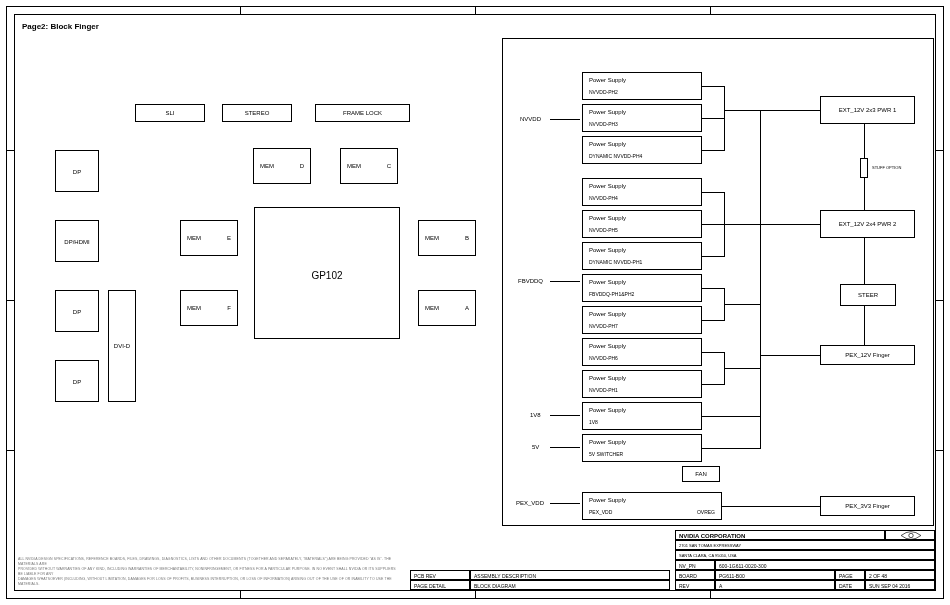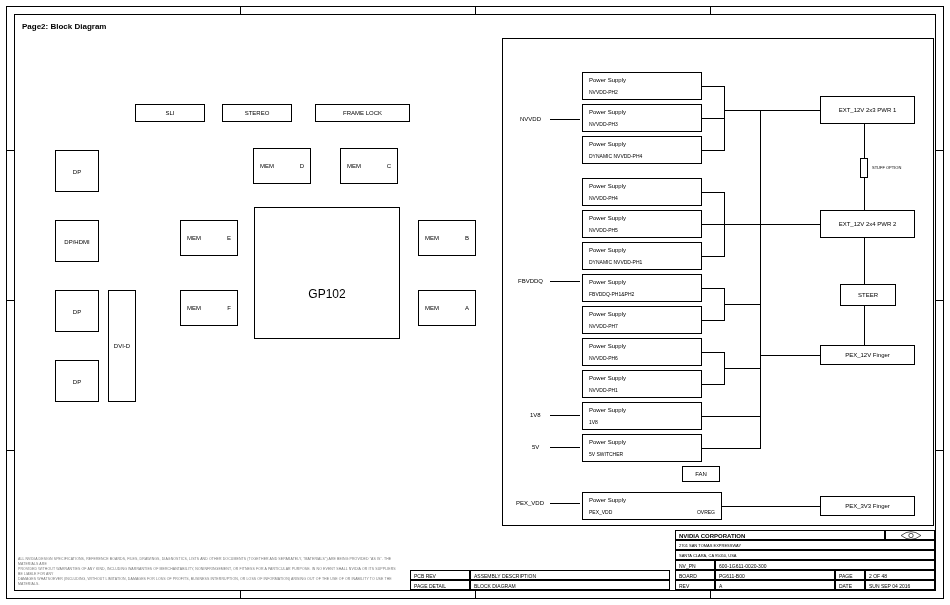--- a/index.html
+++ b/index.html
@@ -93,21 +93,21 @@
   <div class="tick" style="right:6px;top:150px;width:8px;height:1px"></div>
   <div class="tick" style="right:6px;top:300px;width:8px;height:1px"></div>
   <div class="tick" style="right:6px;top:450px;width:8px;height:1px"></div>
   <div class="tick" style="top:6px;left:240px;width:1px;height:8px"></div>
   <div class="tick" style="top:6px;left:475px;width:1px;height:8px"></div>
   <div class="tick" style="top:6px;left:710px;width:1px;height:8px"></div>
   <div class="tick" style="bottom:6px;left:240px;width:1px;height:8px"></div>
   <div class="tick" style="bottom:6px;left:475px;width:1px;height:8px"></div>
   <div class="tick" style="bottom:6px;left:710px;width:1px;height:8px"></div>
 
-  <div class="page-title">Page2: Block Diagram</div>
+  <div class="page-title">Page2: Block Finger</div>
 
   <div class="box" style="left:55px;top:150px;width:44px;height:42px">
     <div class="center-text" style="top:18px">DP</div>
   </div>
   <div class="box" style="left:55px;top:220px;width:44px;height:42px">
     <div class="center-text" style="top:18px">DP/HDMI</div>
   </div>
   <div class="box" style="left:55px;top:290px;width:44px;height:42px">
     <div class="center-text" style="top:18px">DP</div>
   </div>
@@ -150,21 +150,21 @@
   <div class="box" style="left:180px;top:290px;width:58px;height:36px">
     <div class="label" style="left:6px;top:14px">MEM</div>
     <div class="label" style="right:6px;top:14px">F</div>
   </div>
   <div class="box" style="left:418px;top:290px;width:58px;height:36px">
     <div class="label" style="left:6px;top:14px">MEM</div>
     <div class="label" style="right:6px;top:14px">A</div>
   </div>
 
   <div class="box" style="left:254px;top:207px;width:146px;height:132px">
-    <div class="center-text" style="top:79px;font-size:12px">GP102</div>
+    <div class="center-text" style="top:62px;font-size:10px">GP102</div>
   </div>
 
   <div class="box" style="left:502px;top:38px;width:432px;height:488px;background:transparent"></div>
 
   <div class="label" style="left:520px;top:116px">NVVDD</div>
   <div class="tick" style="left:550px;top:119px;width:30px;height:1px"></div>
 
   <div class="label" style="left:518px;top:278px">FBVDDQ</div>
   <div class="tick" style="left:550px;top:281px;width:30px;height:1px"></div>
 

